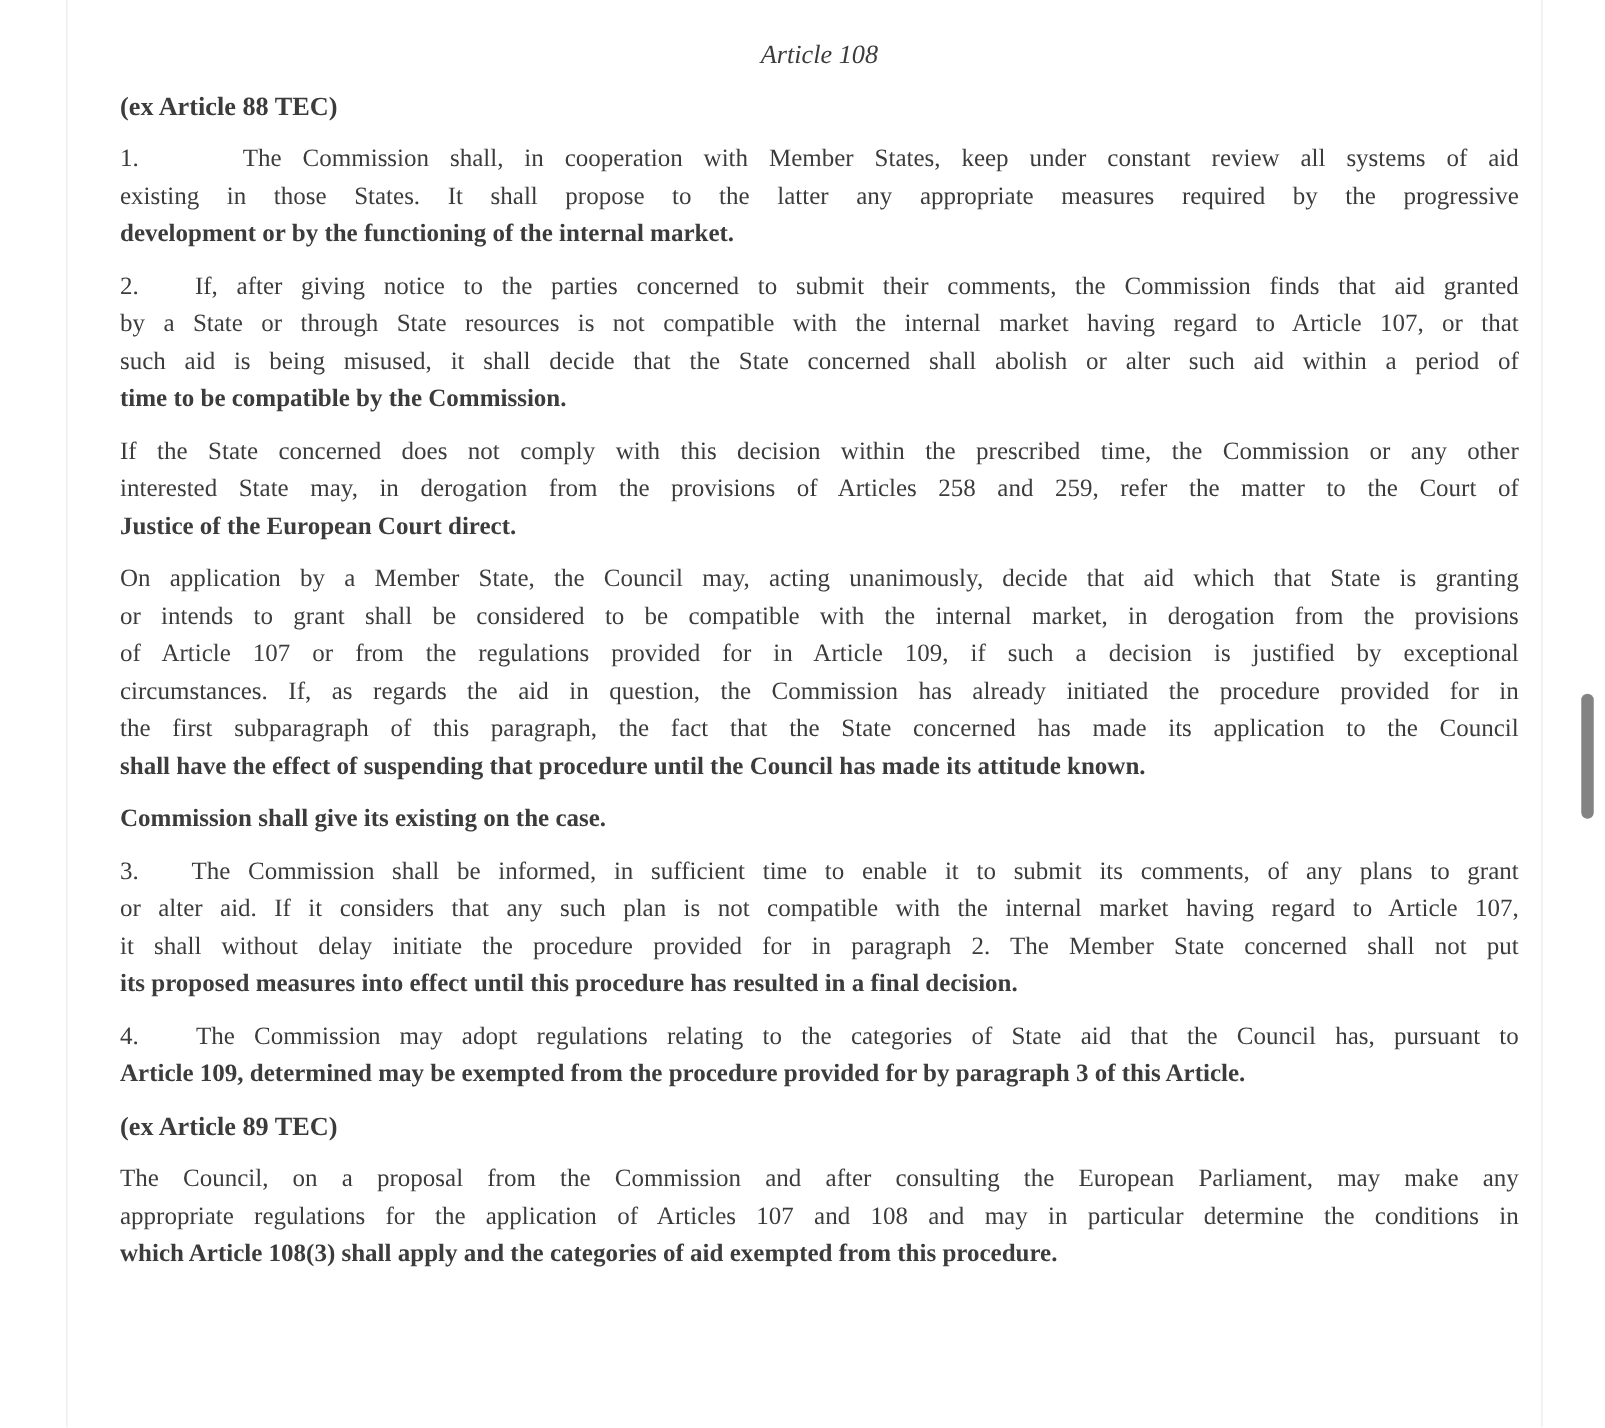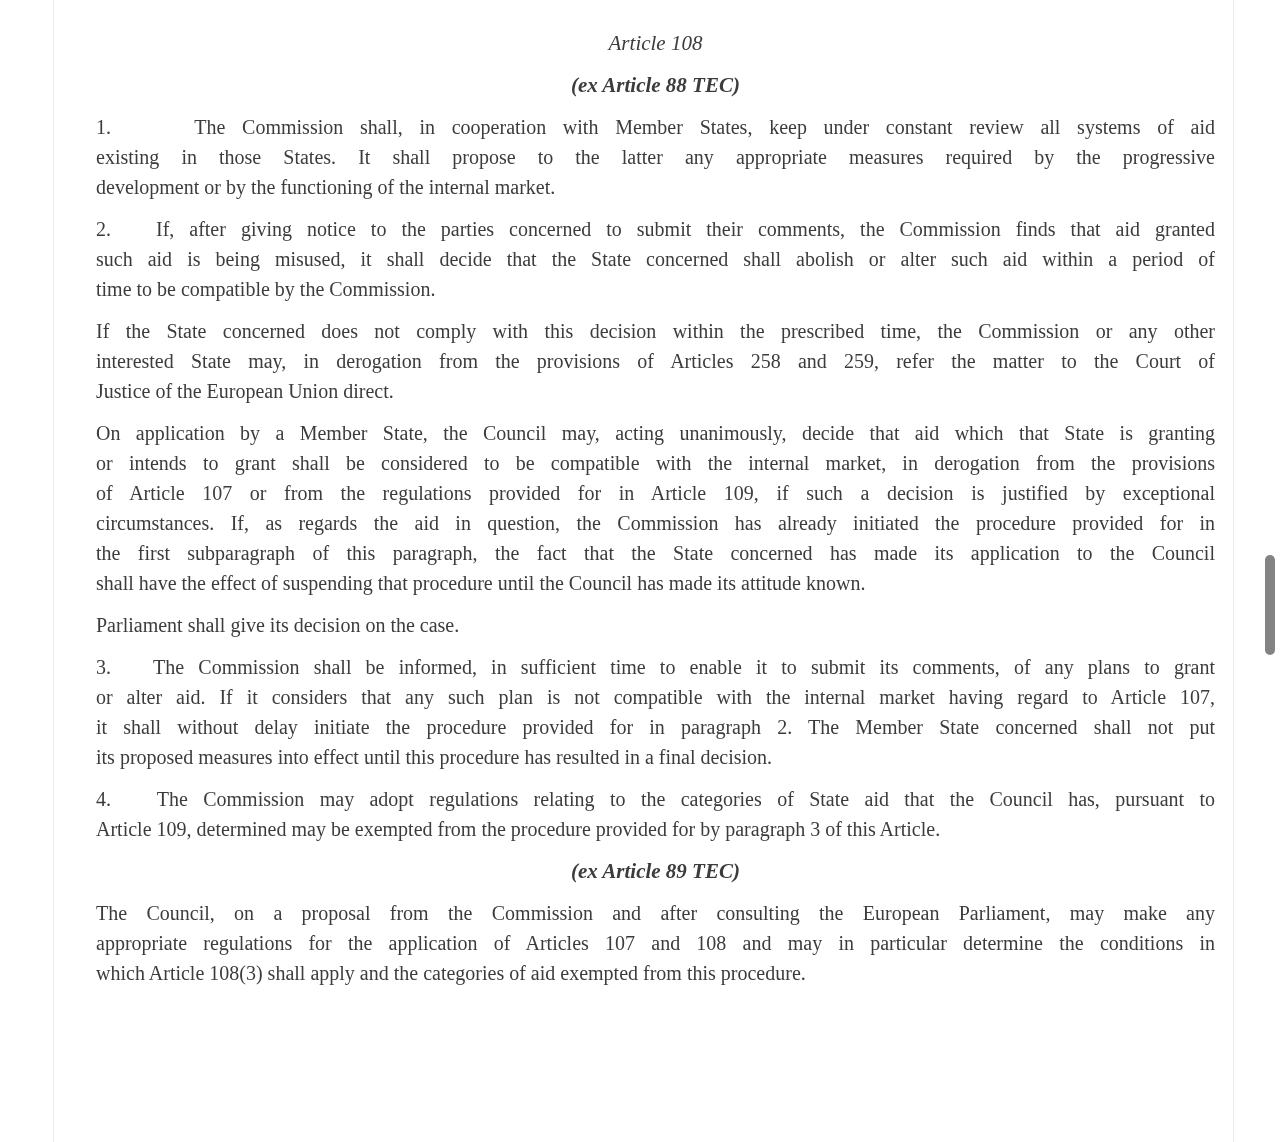--- a/index.html
+++ b/index.html
@@ -38,38 +38,37 @@
   }
 
   .h-title {
     text-align: center;
     font-style: italic;
     font-weight: normal;
     font-size: 21px;
     margin: 0 0 12px 0;
   }
   .h-sub {
-    text-align: center;
-    font-style: italic;
     font-weight: bold;
     font-size: 21px;
     margin: 0 0 12px 0;
   }
   .para {
     margin: 0 0 12px 0;
   }
   .ln {
     text-align: justify;
     text-align-last: justify;
     -moz-text-align-last: justify;
     white-space: normal;
   }
   .ln.last {
     text-align: center;
     text-align-last: left;
+    font-weight: bold;
     -moz-text-align-last: left;
   }
   .section-2 .h-title {
     margin-top: 25px;
   }
 
   .scrollbar-thumb {
     position: absolute;
     left: 1265px;
     top: 555px;
@@ -94,41 +93,42 @@
       <div class="h-sub">(ex Article 88 TEC)</div>
 
       <div class="para">
         <div class="ln">1.&nbsp;&nbsp;&nbsp;&nbsp; The Commission shall, in cooperation with Member States, keep under constant review all systems of aid</div>
         <div class="ln">existing in those States. It shall propose to the latter any appropriate measures required by the progressive</div>
         <div class="ln last">development or by the functioning of the internal market.</div>
       </div>
 
       <div class="para">
         <div class="ln">2.&nbsp;&nbsp; If, after giving notice to the parties concerned to submit their comments, the Commission finds that aid granted</div>
+        <div class="ln">by a State or through State resources is not compatible with the internal market having regard to Article 107, or that</div>
         <div class="ln">such aid is being misused, it shall decide that the State concerned shall abolish or alter such aid within a period of</div>
         <div class="ln last">time to be compatible by the Commission.</div>
       </div>
 
       <div class="para">
         <div class="ln">If the State concerned does not comply with this decision within the prescribed time, the Commission or any other</div>
         <div class="ln">interested State may, in derogation from the provisions of Articles 258 and 259, refer the matter to the Court of</div>
-        <div class="ln last">Justice of the European Union direct.</div>
+        <div class="ln last">Justice of the European Court direct.</div>
       </div>
 
       <div class="para">
         <div class="ln">On application by a Member State, the Council may, acting unanimously, decide that aid which that State is granting</div>
         <div class="ln">or intends to grant shall be considered to be compatible with the internal market, in derogation from the provisions</div>
         <div class="ln">of Article 107 or from the regulations provided for in Article 109, if such a decision is justified by exceptional</div>
         <div class="ln">circumstances. If, as regards the aid in question, the Commission has already initiated the procedure provided for in</div>
         <div class="ln">the first subparagraph of this paragraph, the fact that the State concerned has made its application to the Council</div>
         <div class="ln last">shall have the effect of suspending that procedure until the Council has made its attitude known.</div>
       </div>
 
       <div class="para">
-        <div class="ln last">Parliament shall give its decision on the case.</div>
+        <div class="ln last">Commission shall give its existing on the case.</div>
       </div>
 
       <div class="para">
         <div class="ln">3.&nbsp;&nbsp; The Commission shall be informed, in sufficient time to enable it to submit its comments, of any plans to grant</div>
         <div class="ln">or alter aid. If it considers that any such plan is not compatible with the internal market having regard to Article 107,</div>
         <div class="ln">it shall without delay initiate the procedure provided for in paragraph 2. The Member State concerned shall not put</div>
         <div class="ln last">its proposed measures into effect until this procedure has resulted in a final decision.</div>
       </div>
 
       <div class="para">

